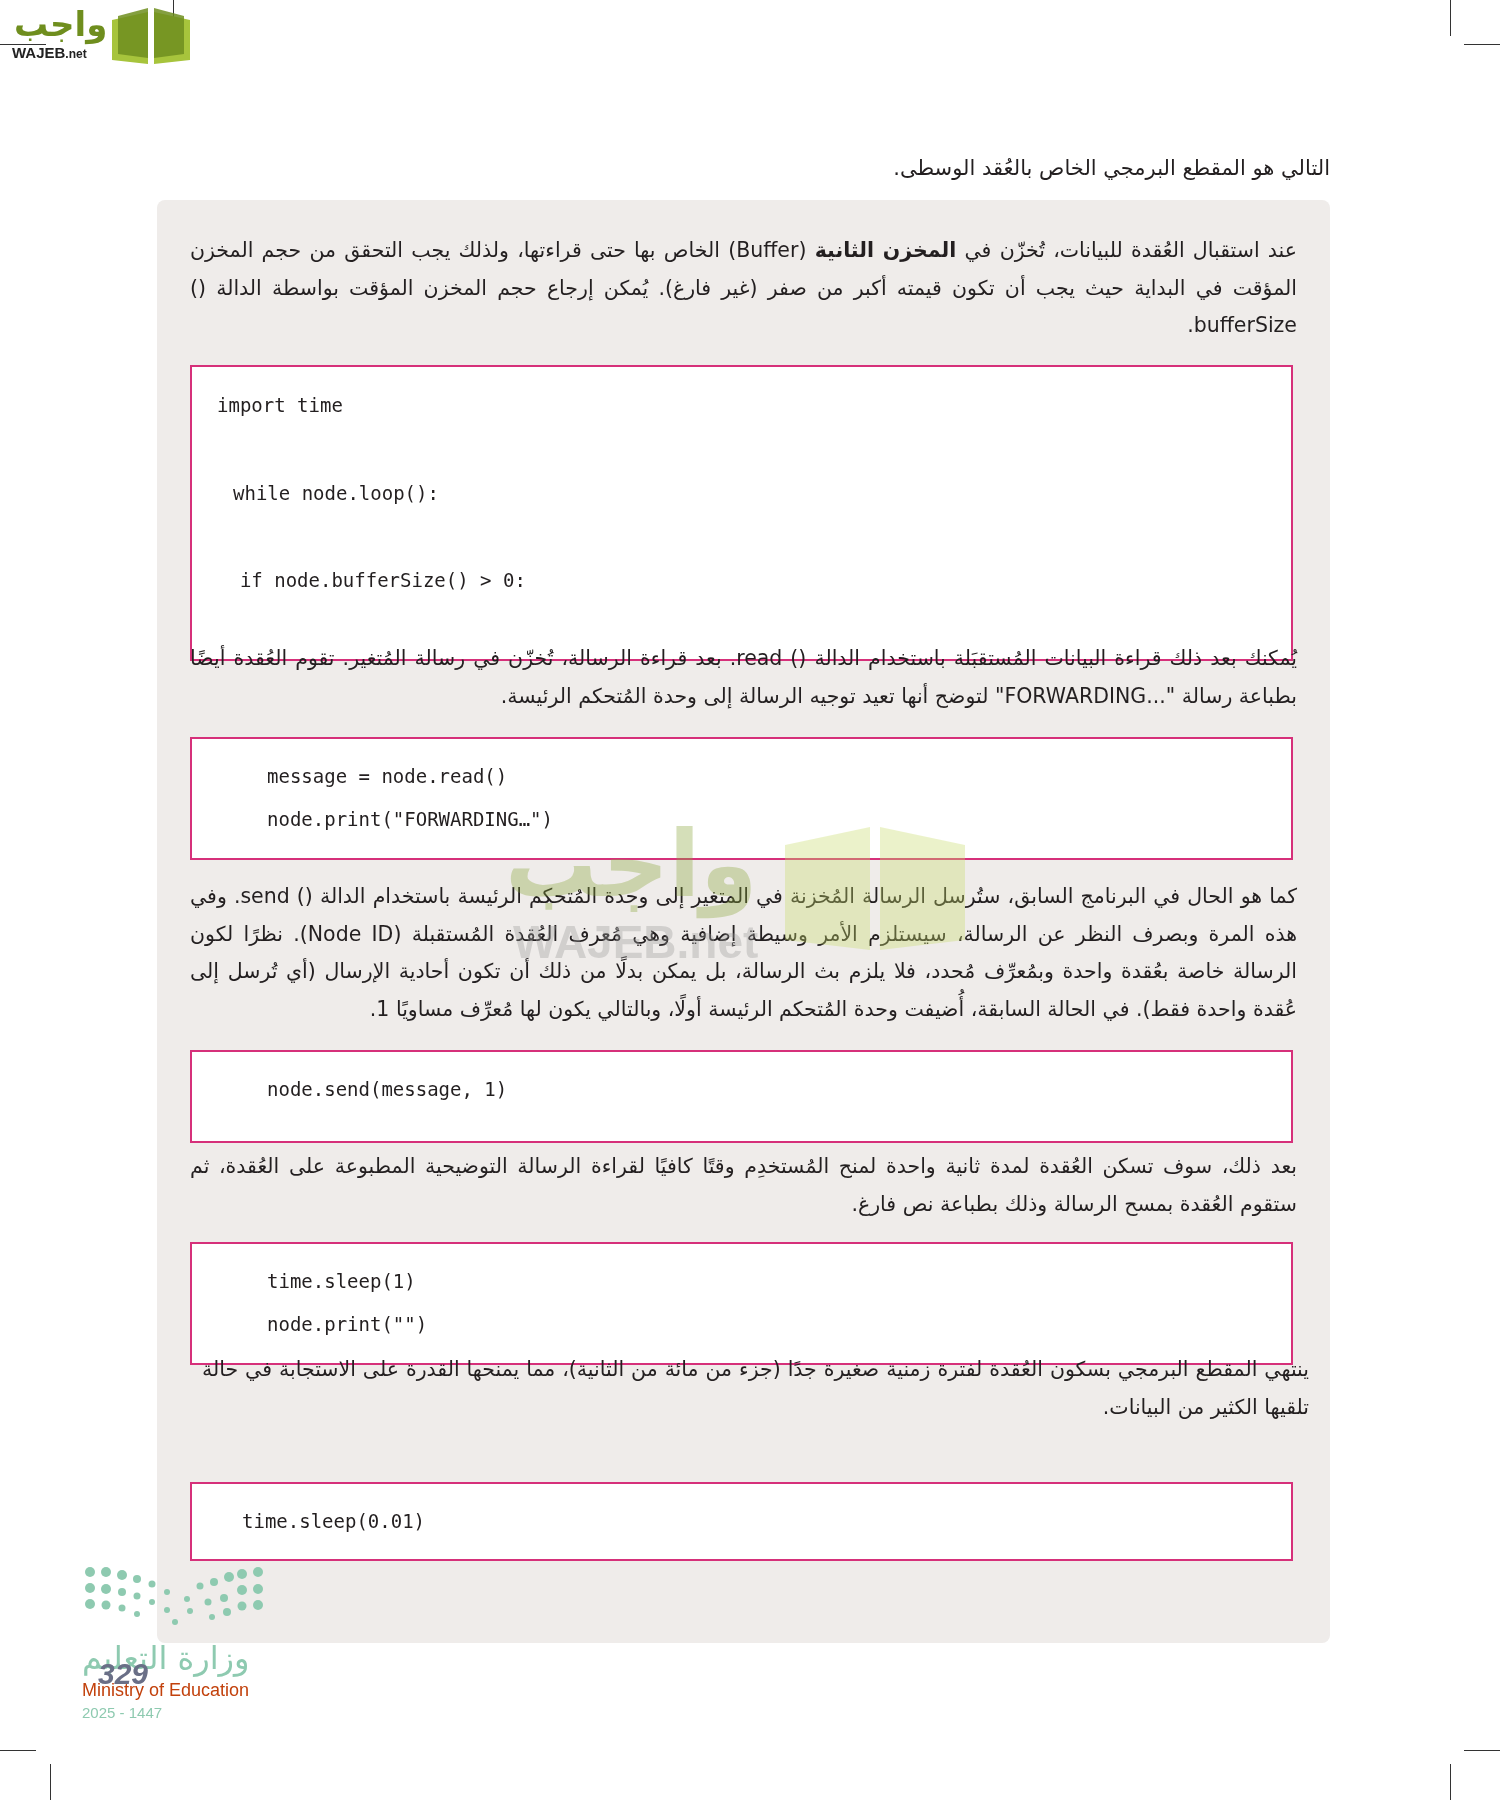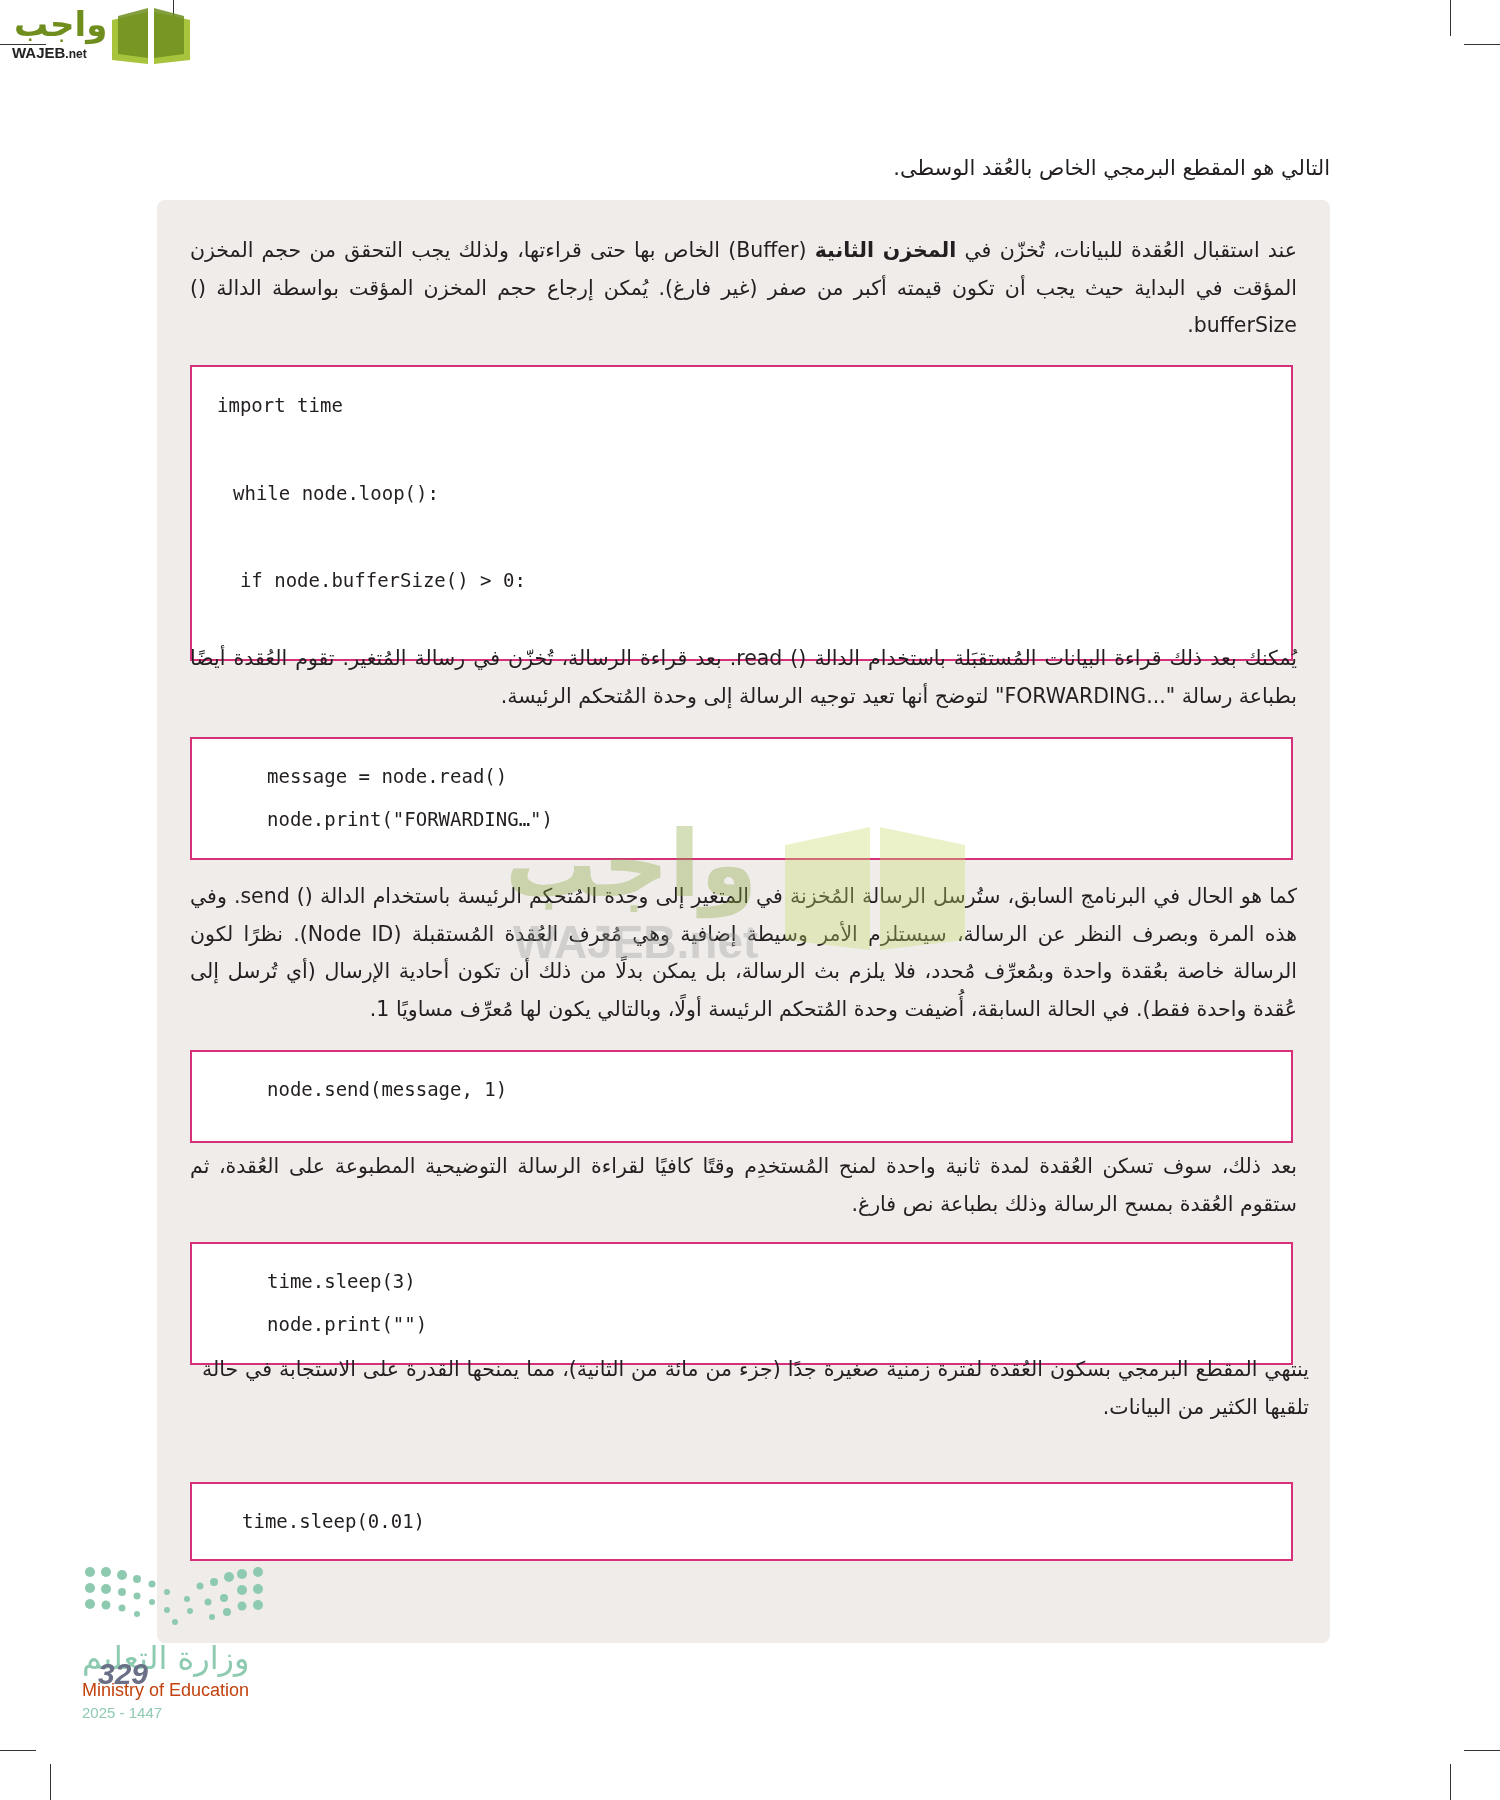--- a/index.html
+++ b/index.html
@@ -95,21 +95,21 @@
 
 <div class="para" style="top:878px;">كما هو الحال في البرنامج السابق، ستُرسل الرسالة المُخزنة في المتغير إلى وحدة المُتحكم الرئيسة باستخدام الدالة () send. وفي هذه المرة وبصرف النظر عن الرسالة، سيستلزم الأمر وسيطة إضافية وهي مُعرف العُقدة المُستقبلة (Node ID). نظرًا لكون الرسالة خاصة بعُقدة واحدة وبمُعرِّف مُحدد، فلا يلزم بث الرسالة، بل يمكن بدلًا من ذلك أن تكون أحادية الإرسال (أي تُرسل إلى عُقدة واحدة فقط). في الحالة السابقة، أُضيفت وحدة المُتحكم الرئيسة أولًا، وبالتالي يكون لها مُعرِّف مساويًا 1.</div>
 
 <div class="code" style="top:1050px;height:93px;">
   <span class="ln" style="left:75px;top:26px;">node.send(message, 1)</span>
 </div>
 
 <div class="para" style="top:1148px;">بعد ذلك، سوف تسكن العُقدة لمدة ثانية واحدة لمنح المُستخدِم وقتًا كافيًا لقراءة الرسالة التوضيحية المطبوعة على العُقدة، ثم ستقوم العُقدة بمسح الرسالة وذلك بطباعة نص فارغ.</div>
 
 <div class="code" style="top:1242px;height:123px;">
-  <span class="ln" style="left:75px;top:26px;">time.sleep(3)</span>
+  <span class="ln" style="left:75px;top:26px;">time.sleep(1)</span>
   <span class="ln" style="left:75px;top:69px;">node.print("")</span>
 </div>
 
 <div class="para" style="top:1351px;margin-left:12px;">ينتهي المقطع البرمجي بسكون العُقدة لفترة زمنية صغيرة جدًا (جزء من مائة من الثانية)، مما يمنحها القدرة على الاستجابة في حالة تلقيها الكثير من البيانات.</div>
 
 <div class="code" style="top:1482px;height:79px;">
   <span class="ln" style="left:50px;top:26px;">time.sleep(0.01)</span>
 </div>
 
 <div class="wm">

